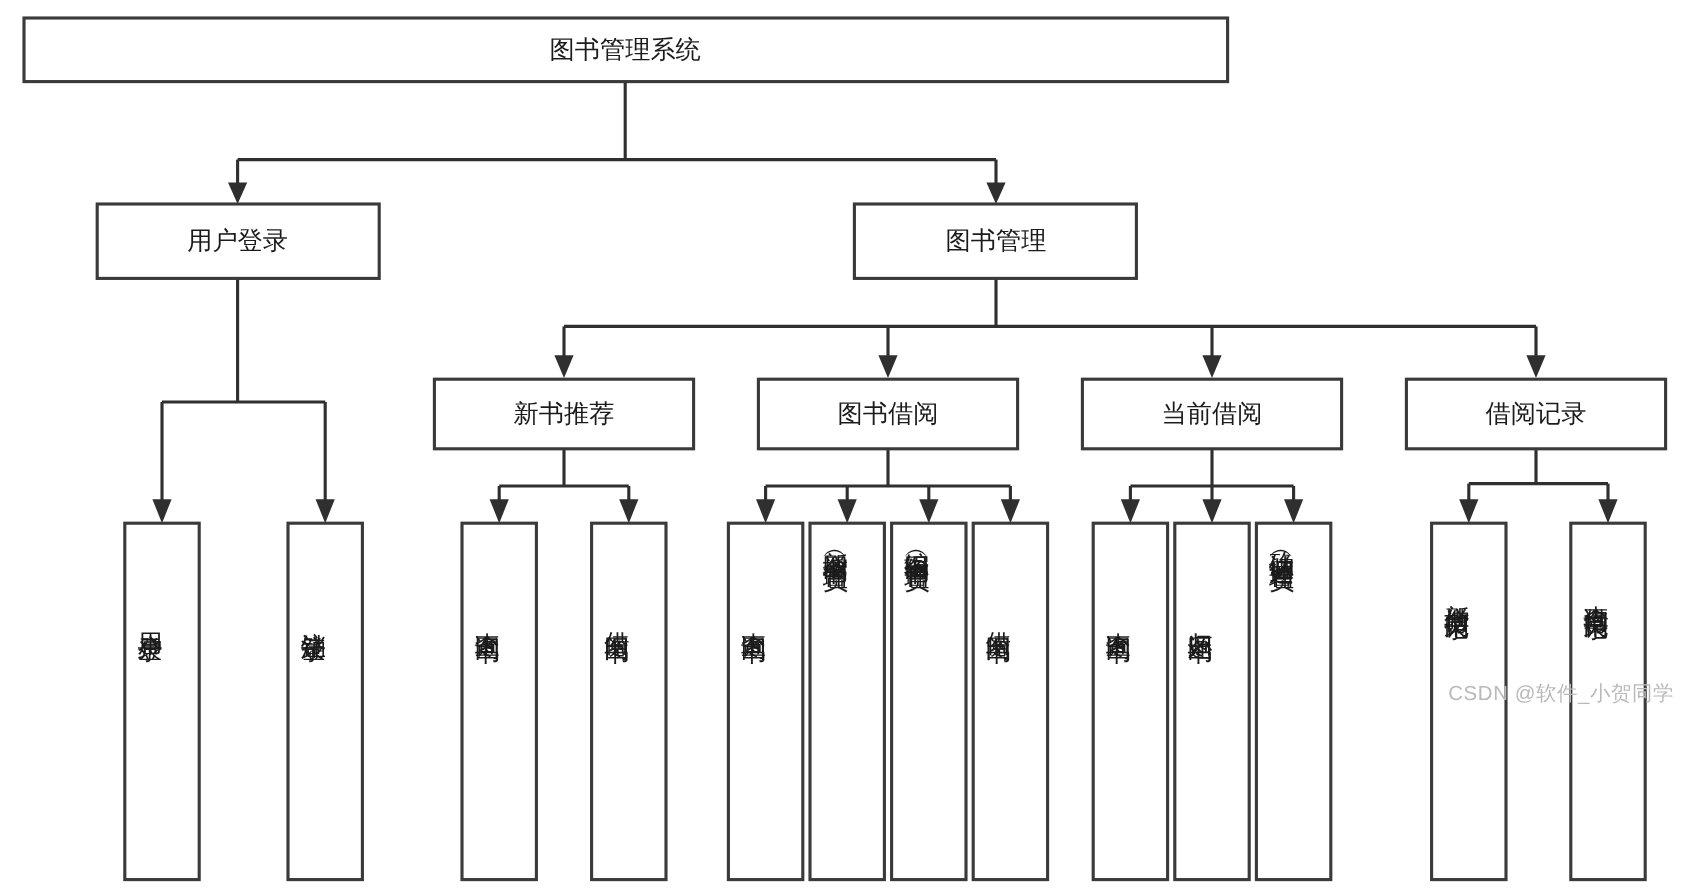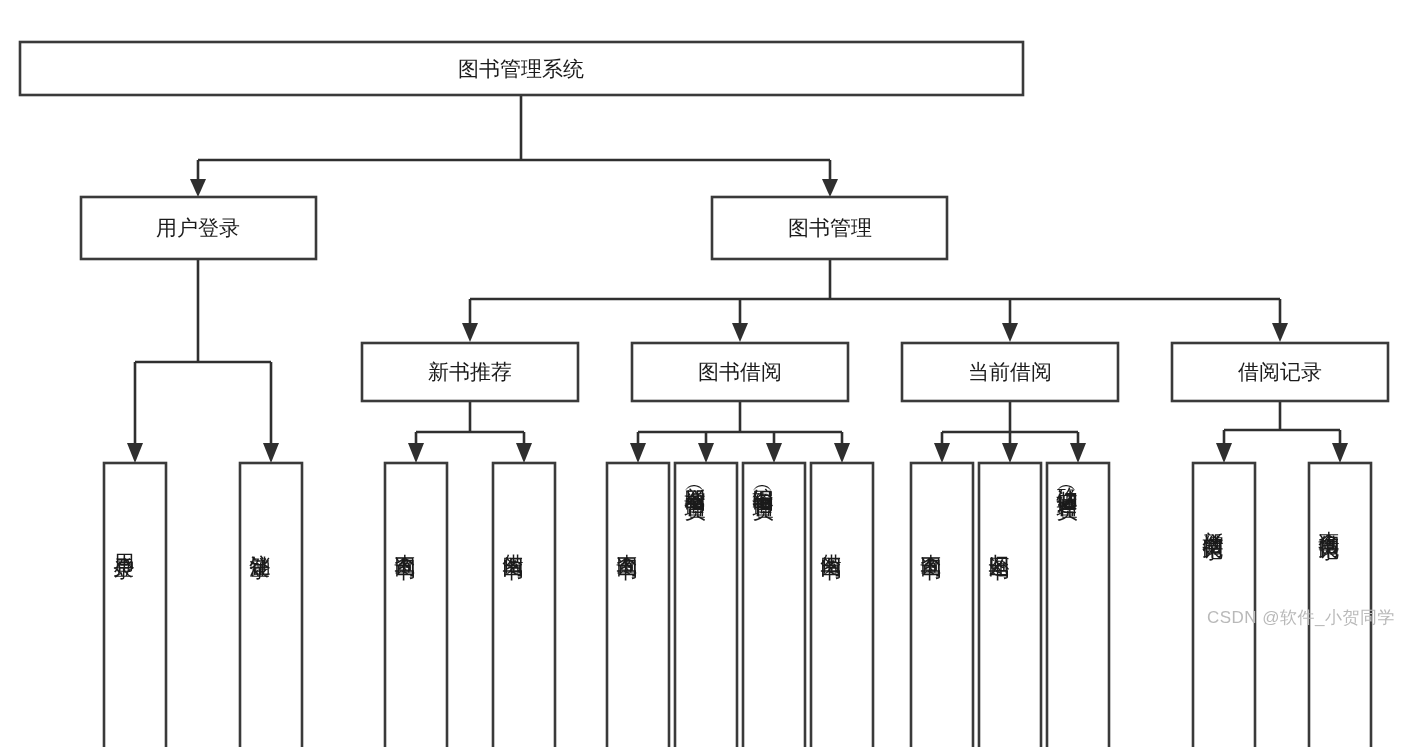--- a/index.html
+++ b/index.html
@@ -11,21 +11,20 @@
     width: 1405px;
     height: 747px;
     overflow: hidden;
     font-family: "Liberation Sans", "DejaVu Sans", sans-serif;
   }
   #diagram-root {
     position: relative;
     width: 1405px;
     height: 608px;
     background: #ffffff;
-    margin-top: 27px;
   }
   svg#tree-svg {
     position: absolute;
     left: 0;
     top: 0;
     width: 1405px;
     height: 747px;
     display: block;
   }
   .node-box {
@@ -59,21 +58,21 @@
     text-orientation: upright;
     line-height: 1.05;
     letter-spacing: 2px;
     white-space: nowrap;
     text-align: left;
     pointer-events: none;
   }
   .watermark {
     position: absolute;
     right: 10px;
-    bottom: 6px;
+    bottom: 19px;
     font-family: "Liberation Sans", "DejaVu Sans", sans-serif;
     font-size: 17px;
     color: #b9b9b9;
     letter-spacing: 0.5px;
     white-space: nowrap;
   }
 </style>
 </head>
 <body>
 

